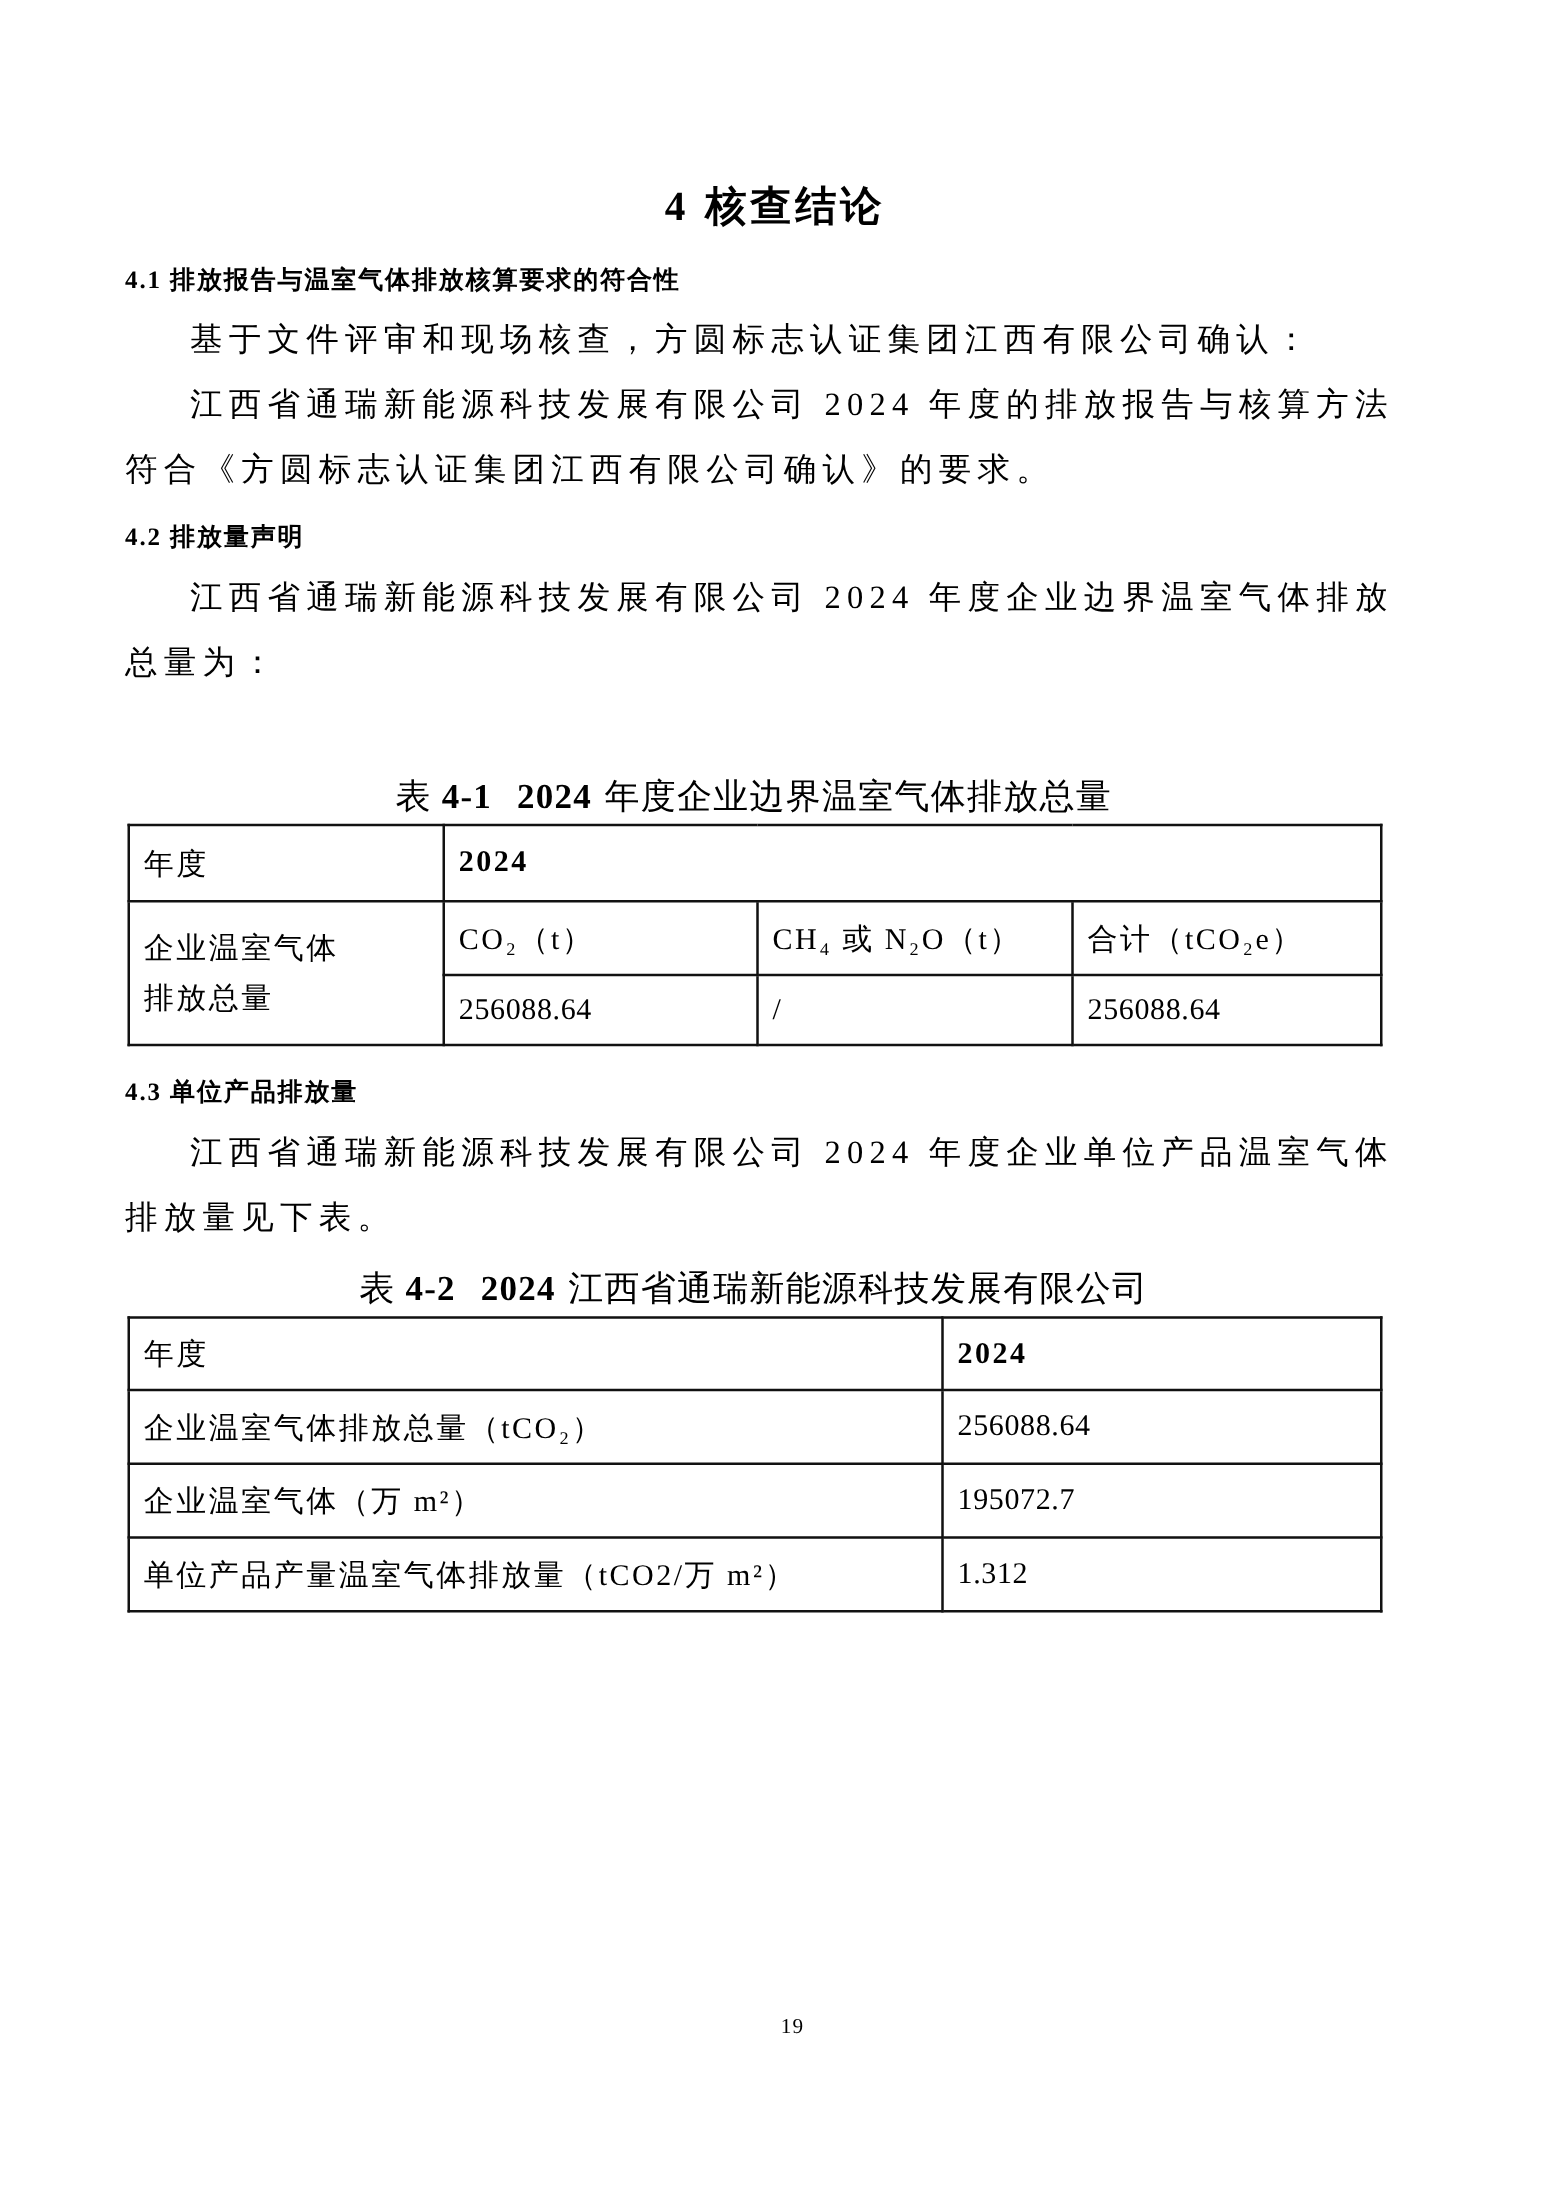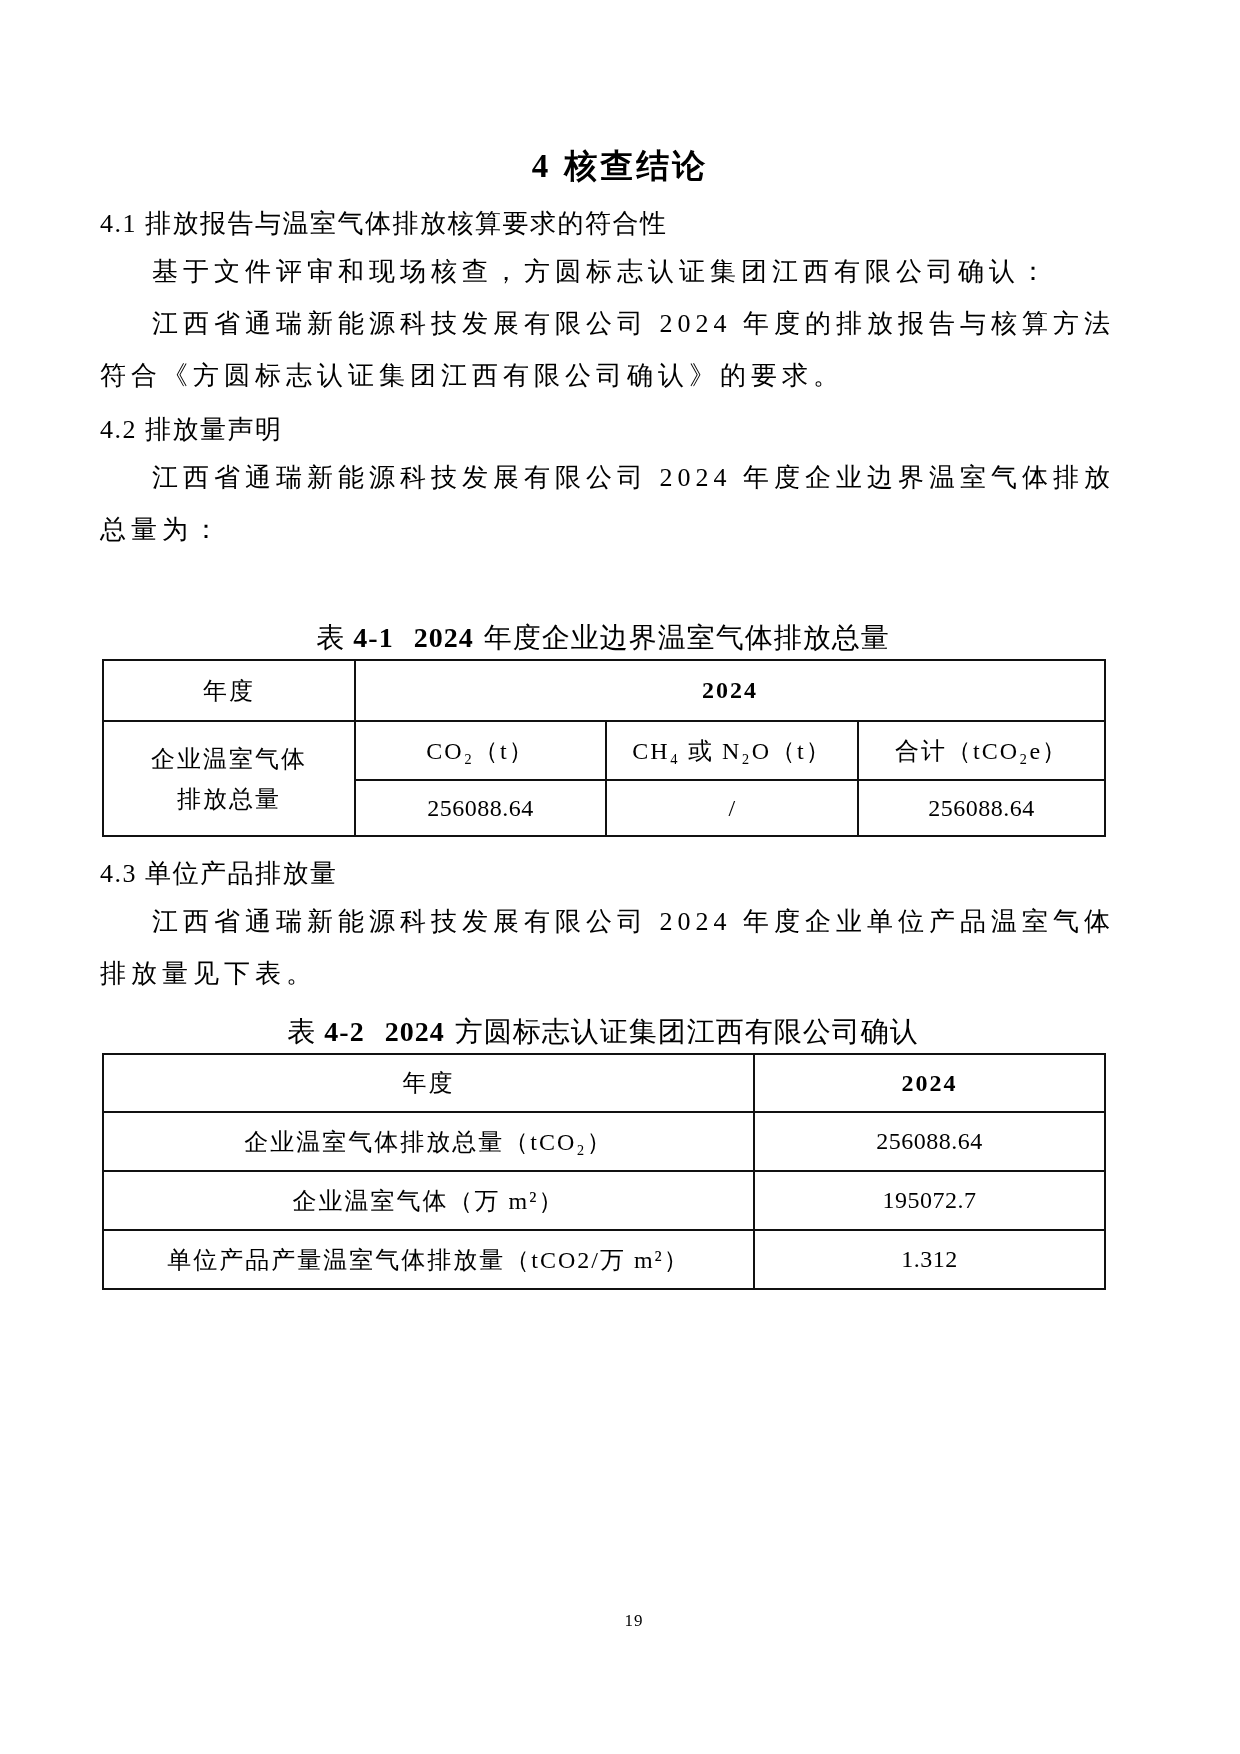--- a/index.html
+++ b/index.html
@@ -18,22 +18,22 @@
     margin-top: 140px;
     text-align: center;
     font-size: 33px;
     font-weight: bold;
     line-height: 52px;
     letter-spacing: 3px;
   }
   .doc-title .title-num { margin-right: 16px; letter-spacing: 0; }
 
   .sec-heading {
-    font-size: 26px;
-    font-weight: normal;
+    font-size: 20px;
+    font-weight: bold;
     letter-spacing: 1.5px;
     line-height: 44px;
   }
   .h41 { margin-top: 10px; }
   .h42 { margin-top: 6px; }
   .h43 { margin-top: 15px; }
 
   .bodyline {
     font-size: 26px;
     letter-spacing: 5px;
@@ -57,21 +57,20 @@
 
   table {
     width: 1002px;
     margin-left: 2px;
     border-collapse: collapse;
     table-layout: fixed;
     margin-top: 5px;
   }
   td {
     border: 2px solid #111;
-    text-align: center;
     vertical-align: middle;
     font-size: 24px;
     letter-spacing: 2px;
     padding: 11px;
   }
   .t1 .r1 td { height: 61px; }
   .t1 .r2 td { height: 59px; }
   .t1 .r3 td { height: 56px; }
   .t2 .r1 td { height: 58px; }
   .t2 .r2 td, .t2 .r3 td, .t2 .r4 td { height: 59px; }
@@ -143,21 +142,21 @@
     </tr>
   </tbody>
     </table>
 
   <div class="sec-heading h43">4.3 单位产品排放量</div>
 
   <div class="bodyline indent">江西省通瑞新能源科技发展有限公司 2024 年度企业单位产品温室气体</div>
   <div class="bodyline">排放量见下表。</div>
 
   <div class="tbl-caption cap2">
-    <span class="cap-prefix">表</span><span class="cap-num">4-2</span><span class="cap-year">2024</span><span class="cap-rest">方圆标志认证集团江西有限公司确认</span>
+    <span class="cap-prefix">表</span><span class="cap-num">4-2</span><span class="cap-year">2024</span><span class="cap-rest">江西省通瑞新能源科技发展有限公司</span>
   </div>
 
   <table class="t2">
     <colgroup>
       <col style="width:651px">
         <col style="width:351px">
     </colgroup>
     <tbody>
         <tr class="r1">
       <td>年度</td>

